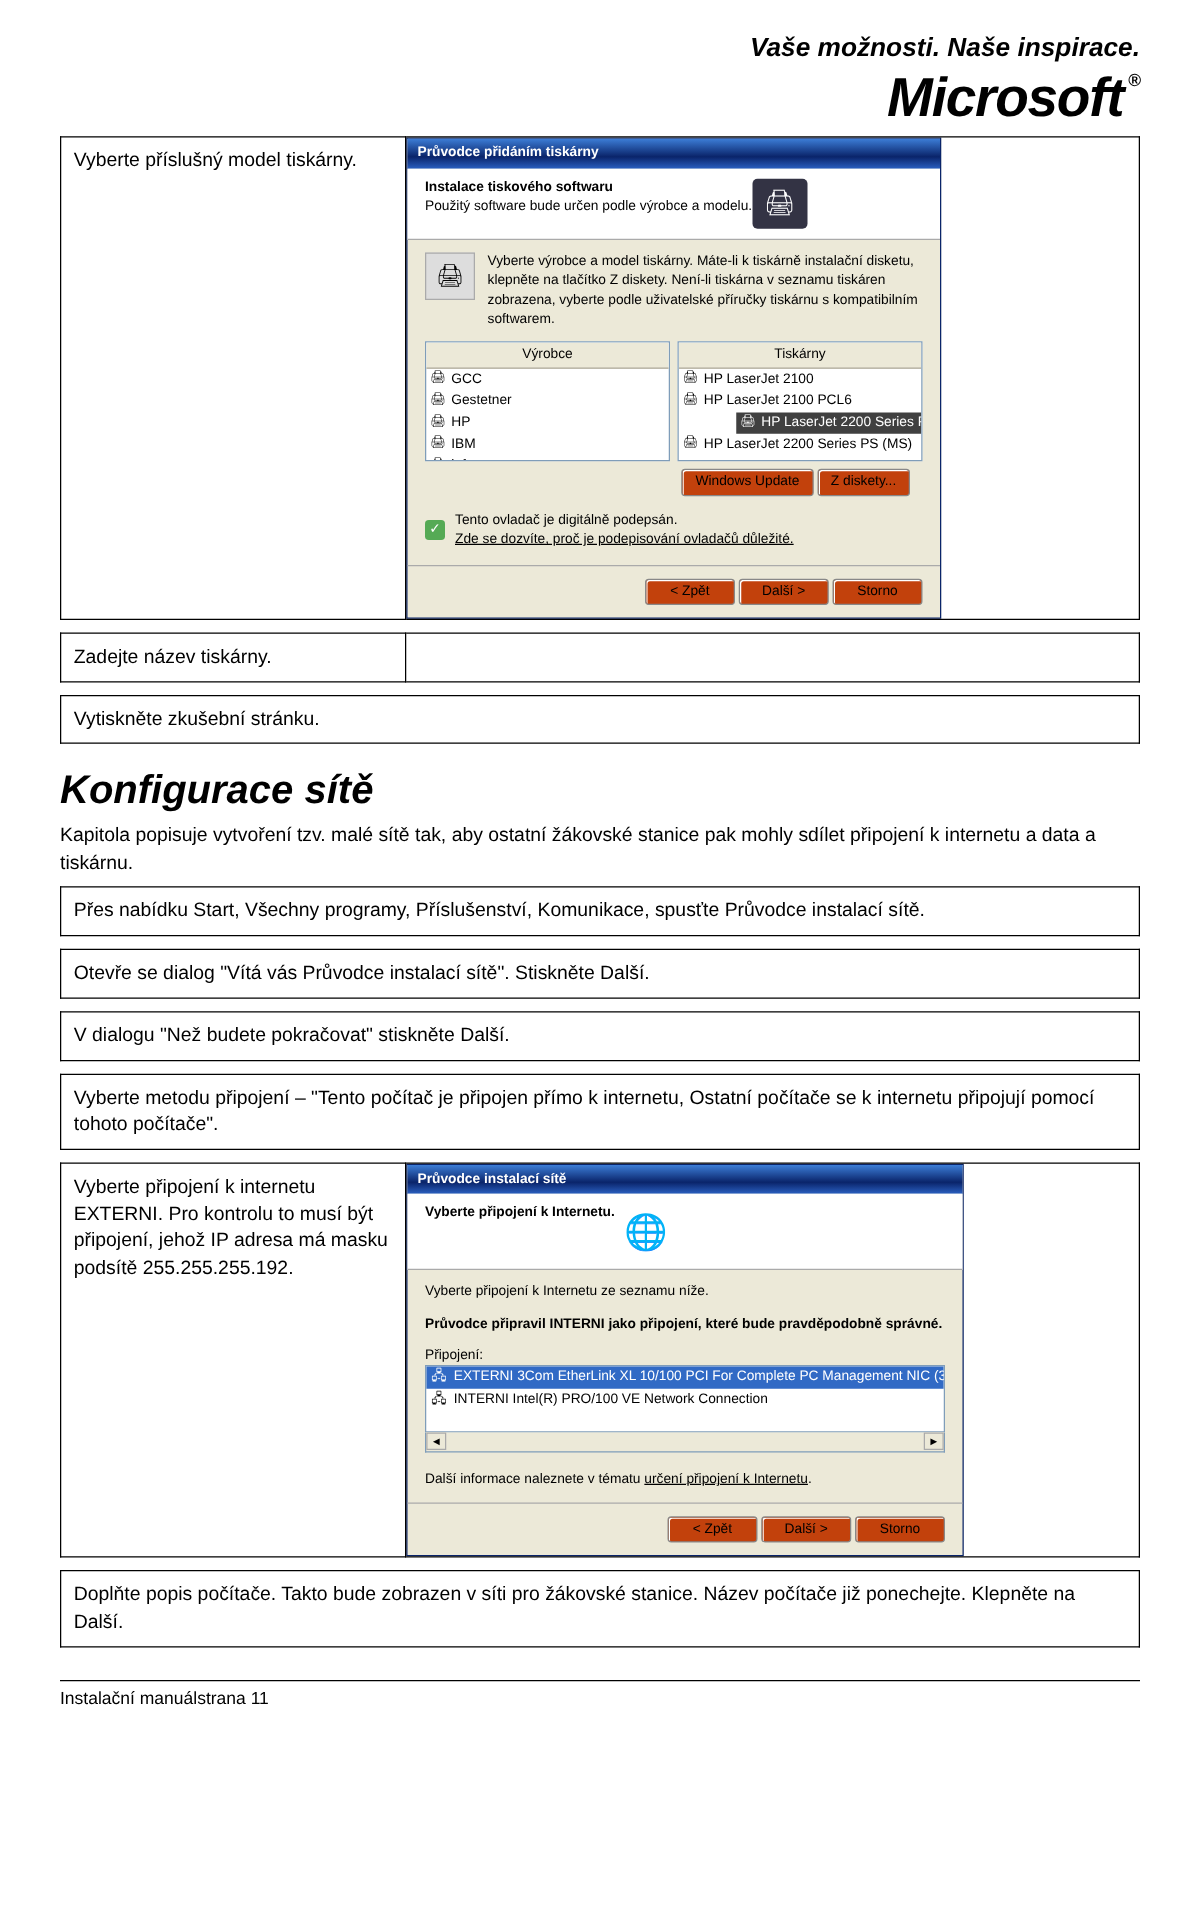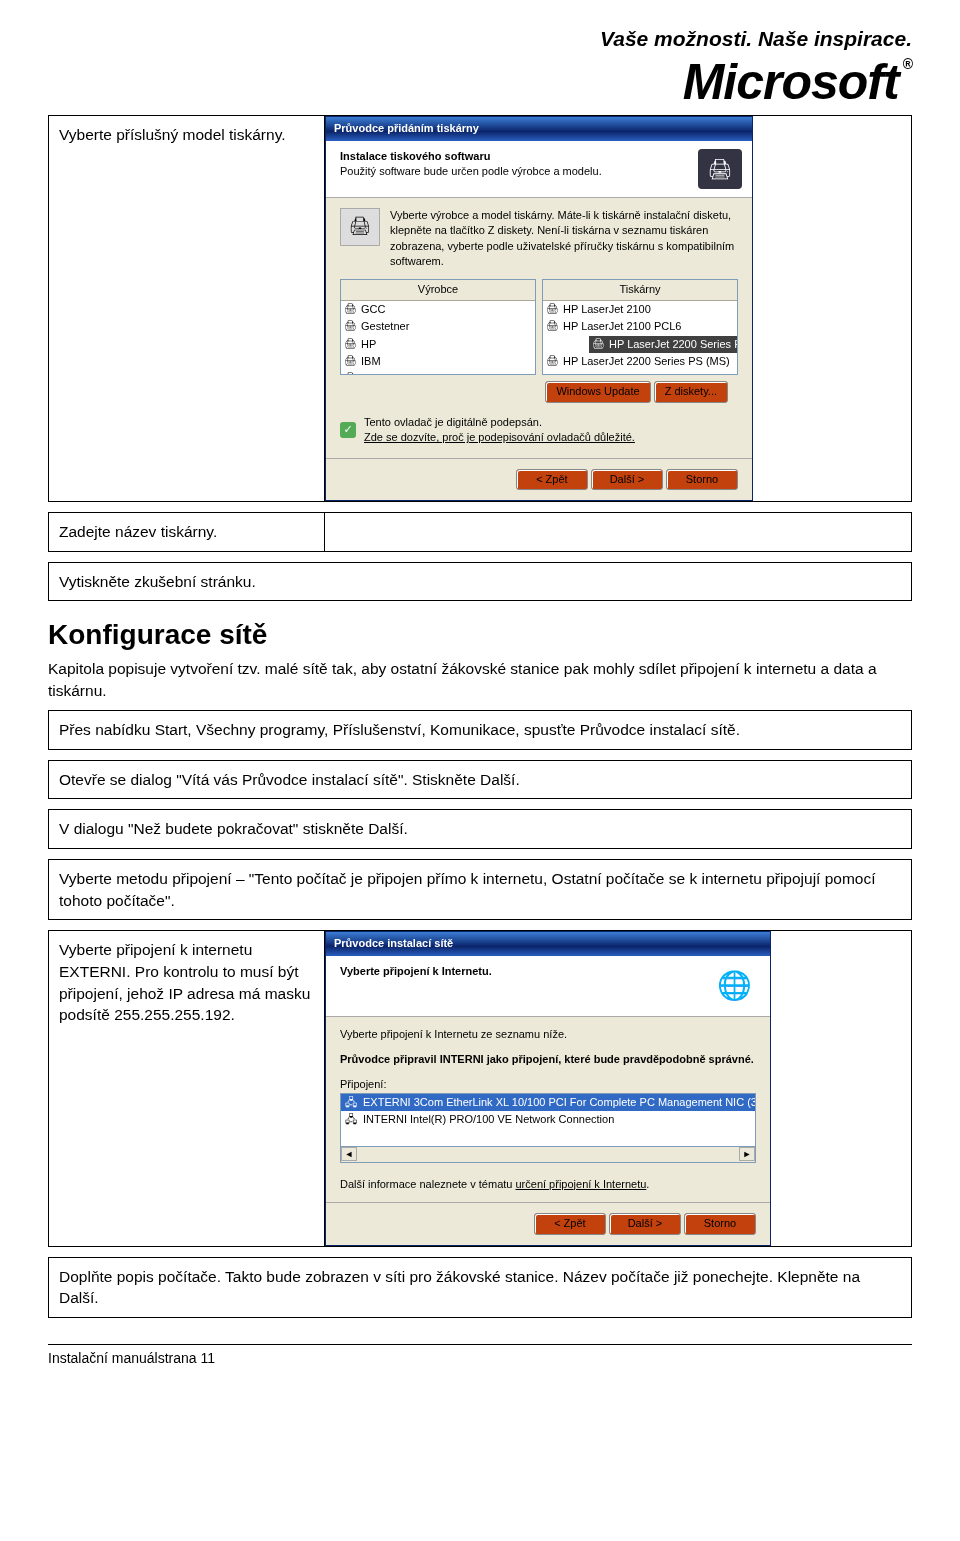--- a/index.html
+++ b/index.html
@@ -20,21 +20,21 @@
   .tagline {
     font-weight: bold;
     font-style: italic;
     font-size: 21px;
     margin-bottom: 4px;
   }
   .ms-logo {
     display: inline-block;
     font-weight: 900;
     font-style: italic;
-    font-size: 50px;
+    font-size: 44px;
     letter-spacing: -1px;
     line-height: 1;
     position: relative;
   }
   .ms-logo::after {
     content: "®";
     font-size: 14px;
     font-style: normal;
     vertical-align: top;
     margin-left: 4px;
@@ -46,22 +46,23 @@
     border-radius: 19px;
   }
   .outer-table td {
     border: 1px solid #000;
     padding: 8px 10px;
     vertical-align: top;
   }
   .cell-left { width: 276px; }
   .cell-img { padding: 0 !important; }
   .h2 {
+    font-style: italic;
     font-weight: bold;
-    font-size: 28px;
+    font-size: 32px;
     margin: 14px 0 4px 0;
   }
   
   .dlg {
     font-family: Tahoma, Arial, sans-serif;
     font-size: 11px;
     width: 428px;
     border: 1px solid #0a246a;
     background: #ece9d8;
     color: #000;
@@ -69,21 +70,21 @@
   .dlg .titlebar {
     background: linear-gradient(#3c7dd6,#0a246a 60%,#2a5fc0);
     color: #fff;
     padding: 4px 8px;
     font-weight: bold;
   }
   .dlg .whitehdr {
     background: #fff;
     padding: 8px 10px 8px 14px;
     display: flex;
-    justify-content: space-between;
+    justify-content: flex-start;
     border-bottom: 1px solid #aaa;
   }
   .dlg .whitehdr .txt b { display:block; }
   .printer-glyph {
     width: 44px; height: 40px; background: #334; color:#fff;
     display:flex; align-items:center; justify-content:center;
     font-size:20px; border-radius:4px;
   }
   .dlg .body { padding: 10px 14px; }
   .dlg .body .row { display:flex; gap:10px; }

